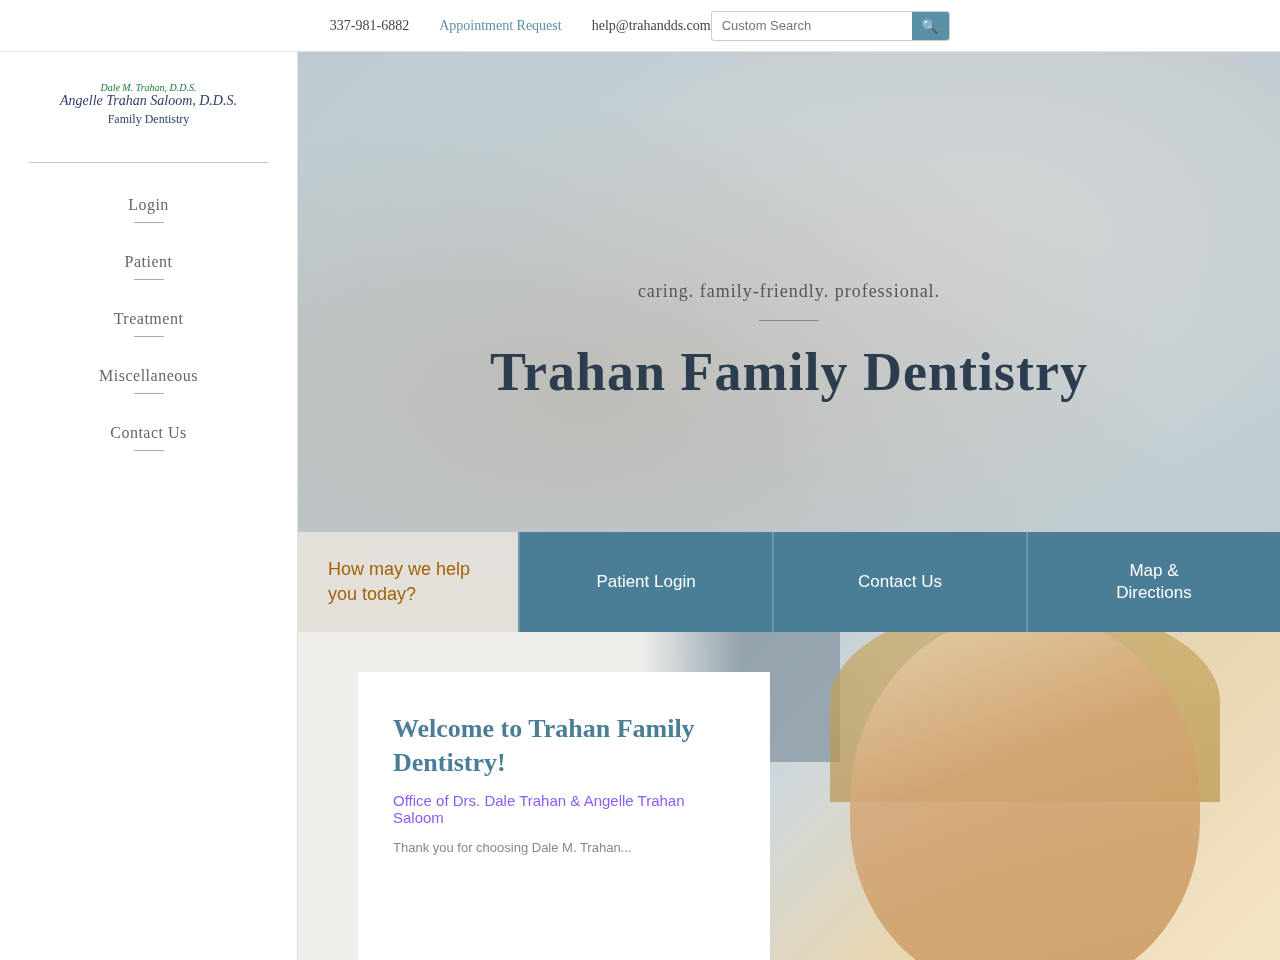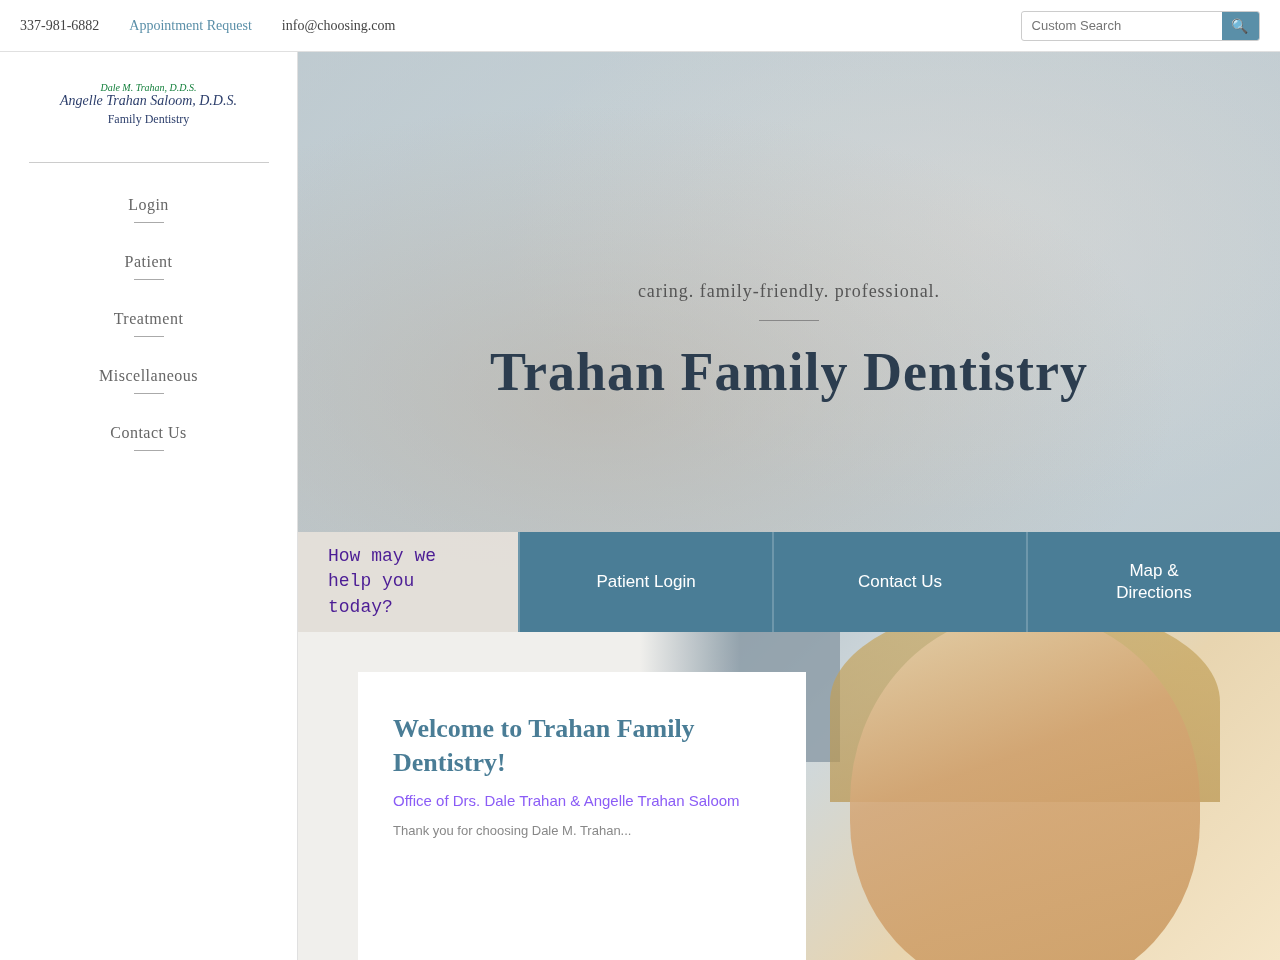--- a/index.html
+++ b/index.html
@@ -2,23 +2,23 @@
 <html><head>
   <meta charset="utf-8">
   <style>
     * { margin: 0; padding: 0; box-sizing: border-box; }
     body { font-family: Georgia, 'Times New Roman', serif; width: 1280px; height: 960px; overflow: hidden; display: flex; flex-direction: column; }
 
     
     .top-bar {
       display: flex;
       align-items: center;
-      justify-content: space-between;
+      justify-content: center;
       background: #fff;
-      padding: 0 20px;
+      padding: 0 12px;
       height: 52px;
       border-bottom: 1px solid #e0e0e0;
     }
     .top-bar-left {
       display: flex;
       align-items: center;
       gap: 30px;
     }
     .top-bar-phone, .top-bar-link, .top-bar-email {
       font-size: 14px;
@@ -170,22 +170,22 @@
       left: 0;
       right: 0;
       display: flex;
       align-items: stretch;
       background: rgba(230,225,218,0.92);
       height: 100px;
     }
     .cta-question {
       padding: 20px 30px;
       font-size: 18px;
-      color: #4c1d95;
-      font-family: Liberation Mono, monospace;
+      color: #a16207;
+      font-family: Liberation Sans, sans-serif;
       display: flex;
       align-items: center;
       width: 220px;
       line-height: 1.4;
     }
     .cta-buttons {
       display: flex;
       flex: 1;
     }
     .cta-btn {
@@ -211,21 +211,21 @@
       background: #f0efec;
       flex: 1;
       display: flex;
       position: relative;
       overflow: hidden;
     }
     .welcome-card {
       background: #fff;
       margin: 40px 0 0 60px;
       padding: 40px 35px;
-      width: 448px;
+      width: 412px;
       z-index: 2;
       position: relative;
     }
     .welcome-title {
       font-size: 26px;
       color: #4a7d96;
       font-family: Georgia, serif;
       line-height: 1.3;
       margin-bottom: 12px;
     }
@@ -294,21 +294,21 @@
       opacity: 0.8;
     }
   </style>
 </head>
 <body>
 
 <div class="top-bar">
   <div class="top-bar-left">
     <span class="top-bar-phone">337-981-6882</span>
     <a class="top-bar-link">Appointment Request</a>
-    <span class="top-bar-email">info@choosing.com</span>
+    <span class="top-bar-email">help@trahandds.com</span>
   </div>
   <div class="search-form">
     <input class="search-input" type="text" placeholder="Custom Search" style="">
     <button class="search-btn">🔍</button>
   </div>
 </div>
 
 <div class="main-layout">
 
   <div class="sidebar">

